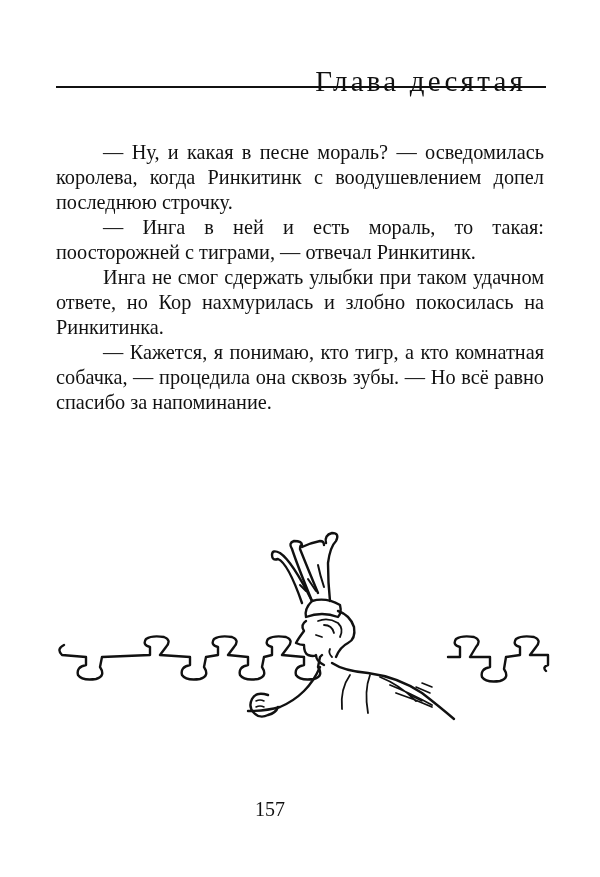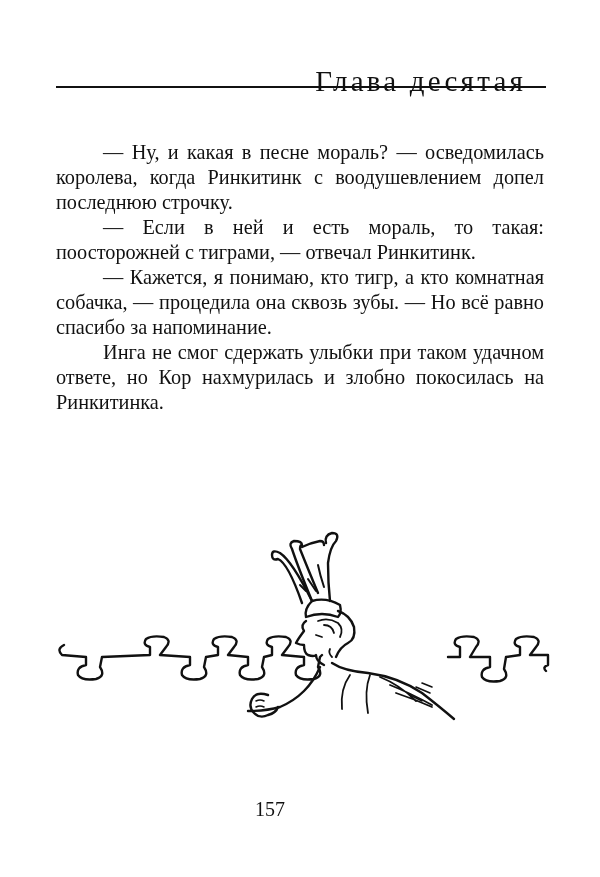--- a/index.html
+++ b/index.html
@@ -83,23 +83,23 @@
 </head>
 <body>
 
 <header class="page-header">
   <h1 class="chapter-title">Глава десятая</h1>
   <div class="header-rule"></div>
 </header>
 
 <main class="body-text">
   <p class="para noindent-last">— Ну, и какая в песне мораль? — осведомилась королева, когда Ринкитинк с воодушевлением допел последнюю строчку.</p>
-  <p class="para noindent-last">— Если в ней и есть мораль, то такая: поосторожней с тиграми, — отвечал Ринкитинк.</p>
+  <p class="para noindent-last">— Инга в ней и есть мораль, то такая: поосторожней с тиграми, — отвечал Ринкитинк.</p>
+  <p class="para noindent-last">Инга не смог сдержать улыбки при таком удачном ответе, но Кор нахмурилась и злобно покосилась на Ринкитинка.</p>
   <p class="para noindent-last">— Кажется, я понимаю, кто тигр, а кто комнатная собачка, — процедила она сквозь зубы. — Но всё равно спасибо за напоминание.</p>
-  <p class="para noindent-last">Инга не смог сдержать улыбки при таком удачном ответе, но Кор нахмурилась и злобно покосилась на Ринкитинка.</p>
 </main>
 
 <figure class="illustration" style="margin:0;">
   <svg viewBox="0 0 512 200" xmlns="http://www.w3.org/2000/svg" fill="none" stroke="#111" stroke-width="2.4" stroke-linecap="round" stroke-linejoin="round">
 
     <g>
       <path d="M12 130 q-6 -6 2 -10 M12 130 L36 132 L36 140 q-10 2 -8 10 q4 6 18 4 q10 -3 4 -12 L52 132 L100 130 L100 122 q-8 -2 -4 -8 q6 -4 18 -2 q8 3 2 10 L110 130 L140 132 L140 140 q-10 2 -8 10 q4 6 18 4 q10 -3 4 -12 L156 132 L168 130 L168 122 q-8 -2 -4 -8 q6 -4 18 -2 q8 3 2 10 L178 130 L198 132 L198 140 q-10 2 -8 10 q4 6 18 4 q10 -3 4 -12 L214 132 L222 130 L222 122 q-8 -2 -4 -8 q6 -4 18 -2 q8 3 2 10 L232 130 L254 132 L254 140 q-10 2 -8 10 q4 6 18 4 q10 -3 4 -12 L270 132 L272 130"></path>
     </g>
 
     <g>

